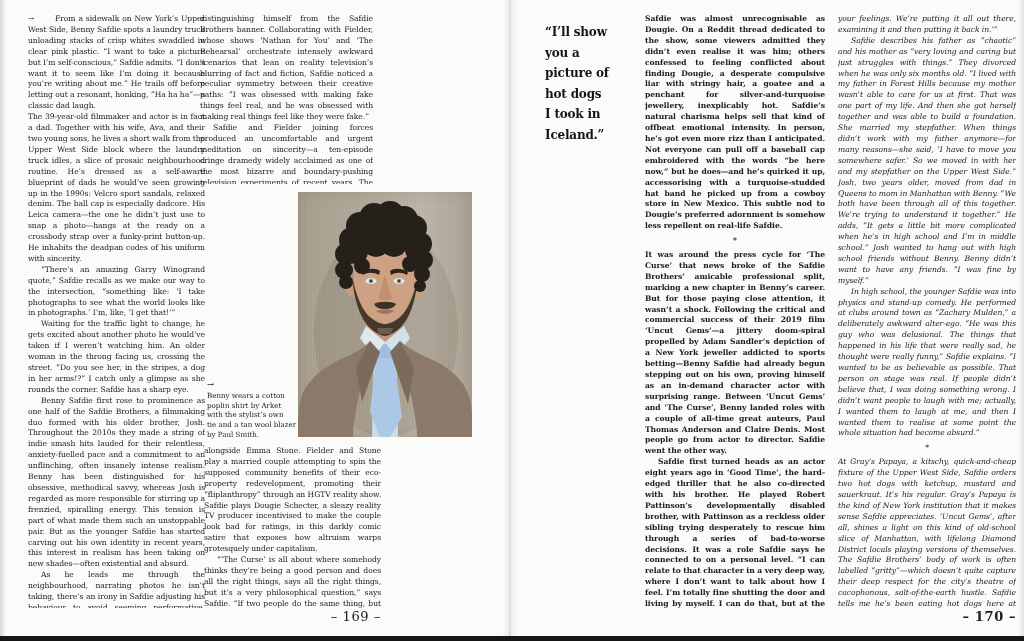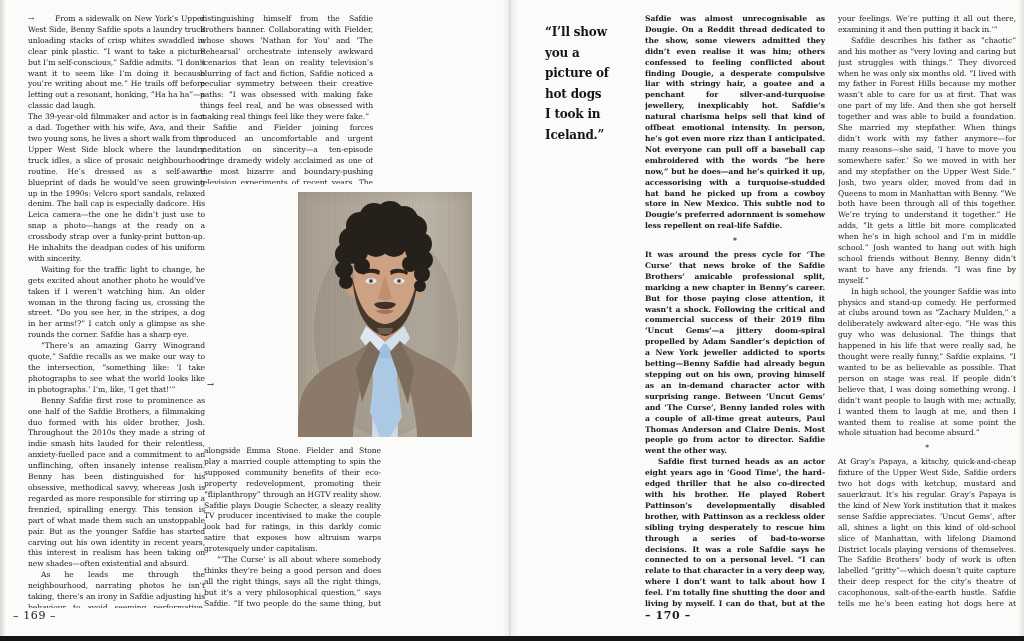--- a/index.html
+++ b/index.html
@@ -24,34 +24,34 @@
   }
   .col p { margin:0; }
   .plist p + p { text-indent:13px; }
   p.sep { text-indent:0 !important; text-align:center; margin:4px 0 3px; }
   p.sep + p { text-indent:0 !important; }
 
   #col1    { left:28px;  top:14px;  width:177px; height:594px; }
   #col2top { left:200px; top:14px;  width:173px; height:170px; }
   #col2bot { left:204px; top:446px; width:177px; height:162px; }
   #col3    { left:645px; top:14px;  width:180px; height:594px;font-weight:bold; }
-  #col4    { left:838px; top:14px;  width:178px; height:594px; }
+  #col4    { left:838px; top:14px;  width:178px; height:594px;font-style:italic; }
 
   .lead .arrow { display:inline-block; width:27px; }
 
   .caption { position:absolute; left:207px; top:380px; width:96px;
     font-size:7.1px; line-height:9.7px; text-align:left; }
   .caption .cap-arrow { font-size:8.5px; line-height:9px; margin-bottom:2px; }
   .caption .cap-text  { white-space:pre-line; }
 
   .pullquote { position:absolute; left:545px; top:22px; width:108px;
     font-size:12px; line-height:20.5px; font-weight:bold;
     white-space:pre-line; letter-spacing:-0.2px; color:#151515; }
 
-  .pageno { position:absolute; top:609px; font-size:11px; letter-spacing:0.6px; text-align:left; }
+  .pageno { position:absolute; top:609px; font-size:13px; letter-spacing:0.6px; text-align:right; }
   #pageno-left  { left:13px;  width:368px; }
   #pageno-right { left:645px; width:371px;font-weight:bold; }
 
   .photo { position:absolute; left:298px; top:192px; width:174px; height:245px; margin:0;
     background:
       linear-gradient(90deg, rgba(70,60,45,0.10), rgba(70,60,45,0) 40%,
         rgba(255,255,255,0.13) 72%, rgba(70,60,45,0.06)),
       repeating-linear-gradient(90deg, #b5ac9e 0px, #a99f91 1px, #bbb2a4 2px, #afa697 3px);
     box-shadow: inset 0 0 14px rgba(40,30,20,0.12);
   }
@@ -64,34 +64,39 @@
 
   <div class="edge-left"></div>
   <div class="edge-right"></div>
 
   <div>
 
     <div class="col" id="col1">
       <p class="lead"><span class="arrow">→</span><span>From a sidewalk on New York’s Upper West Side, Benny Safdie spots a laundry truck unloading stacks of crisp whites swaddled in clear pink plastic. “I want to take a picture but I’m self-conscious,” Safdie admits. “I don’t want it to seem like I’m doing it because you’re writing about me.” He trails off before letting out a resonant, honking, “Ha ha ha”—a classic dad laugh.</span></p>
       <div class="plist">
           <p>The 39-year-old filmmaker and actor is in fact a dad. Together with his wife, Ava, and their two young sons, he lives a short walk from the Upper West Side block where the laundry truck idles, a slice of prosaic neighbourhood routine. He’s dressed as a self-aware blueprint of dads he would’ve seen growing up in the 1990s: Velcro sport sandals, relaxed denim. The ball cap is especially dadcore. His Leica camera—the one he didn’t just use to snap a photo—hangs at the ready on a crossbody strap over a funky-print button-up. He inhabits the deadpan codes of his uniform with sincerity.</p>
+          <p>“There’s an amazing Garry Winogrand quote,” Safdie recalls as we make our way to the intersection, “something like: ‘I take photographs to see what the world looks like in photographs.’ I’m, like, ‘I get that!’”</p>
           <p>Waiting for the traffic light to change, he gets excited about another photo he would’ve taken if I weren’t watching him. An older woman in the throng facing us, crossing the street. “Do you see her, in the stripes, a dog in her arms!?” I catch only a glimpse as she rounds the corner. Safdie has a sharp eye.</p>
-          <p>“There’s an amazing Garry Winogrand quote,” Safdie recalls as we make our way to the intersection, “something like: ‘I take photographs to see what the world looks like in photographs.’ I’m, like, ‘I get that!’”</p>
           <p>Benny Safdie first rose to prominence as one half of the Safdie Brothers, a filmmaking duo formed with his older brother, Josh. Throughout the 2010s they made a string of indie smash hits lauded for their relentless, anxiety-fuelled pace and a commitment to an unflinching, often insanely intense realism. Benny has been distinguished for his obsessive, methodical savvy, whereas Josh is regarded as more responsible for stirring up a frenzied, spiralling energy. This tension is part of what made them such an unstoppable pair. But as the younger Safdie has started carving out his own identity in recent years, this interest in realism has been taking on new shades—often existential and absurd.</p>
           <p>As he leads me through the neighbourhood, narrating photos he isn’t taking, there’s an irony in Safdie adjusting his behaviour to avoid seeming performative, only to admit to the affectation. But if you watched ‘The Curse’—the exquisitely self-conscious series co-created with king of cringe comedy Nathan Fielder—then his neurotic commitment to authenticity, and its inevitable contradictions, won’t come as a surprise. Premiering two years ago, ‘The Curse’ marked a significant turn in Safdie’s career: a step toward</p>
         </div>
     </div>
 
     <div class="col plist" id="col2top">
         <p>distinguishing himself from the Safdie Brothers banner. Collaborating with Fielder, whose shows ‘Nathan for You’ and ‘The Rehearsal’ orchestrate intensely awkward scenarios that lean on reality television’s blurring of fact and fiction, Safdie noticed a peculiar symmetry between their creative paths: “I was obsessed with making fake things feel real, and he was obsessed with making real things feel like they were fake.”</p>
         <p>Safdie and Fielder joining forces produced an uncomfortable and urgent meditation on sincerity—a ten-episode cringe dramedy widely acclaimed as one of the most bizarre and boundary-pushing television experiments of recent years. The pair not only co-wrote the series but also starred in it</p>
       </div>
 
     <div class="caption">
       <div class="cap-arrow">→</div>
+      <div class="cap-text">Benny wears a cotton
+poplin shirt by Arket
+with the stylist’s own
+tie and a tan wool blazer
+by Paul Smith.</div>
     </div>
 
     <figure class="photo">
       <svg viewBox="0 0 174 245" preserveAspectRatio="none">
         <ellipse cx="88" cy="140" rx="72" ry="105" fill="rgba(55,45,32,0.10)"></ellipse>
 
         <path d="M74,113 L100,113 L102,141 L87,152 L72,141 Z" fill="#c2947a"></path>
         <path d="M74,113 L100,113 L99,122 L75,122 Z" fill="#ac7c5e" opacity="0.65"></path>
 
         <path d="M76,150 L98,150 L100,245 L74,245 Z" fill="#cfdbe6"></path>

